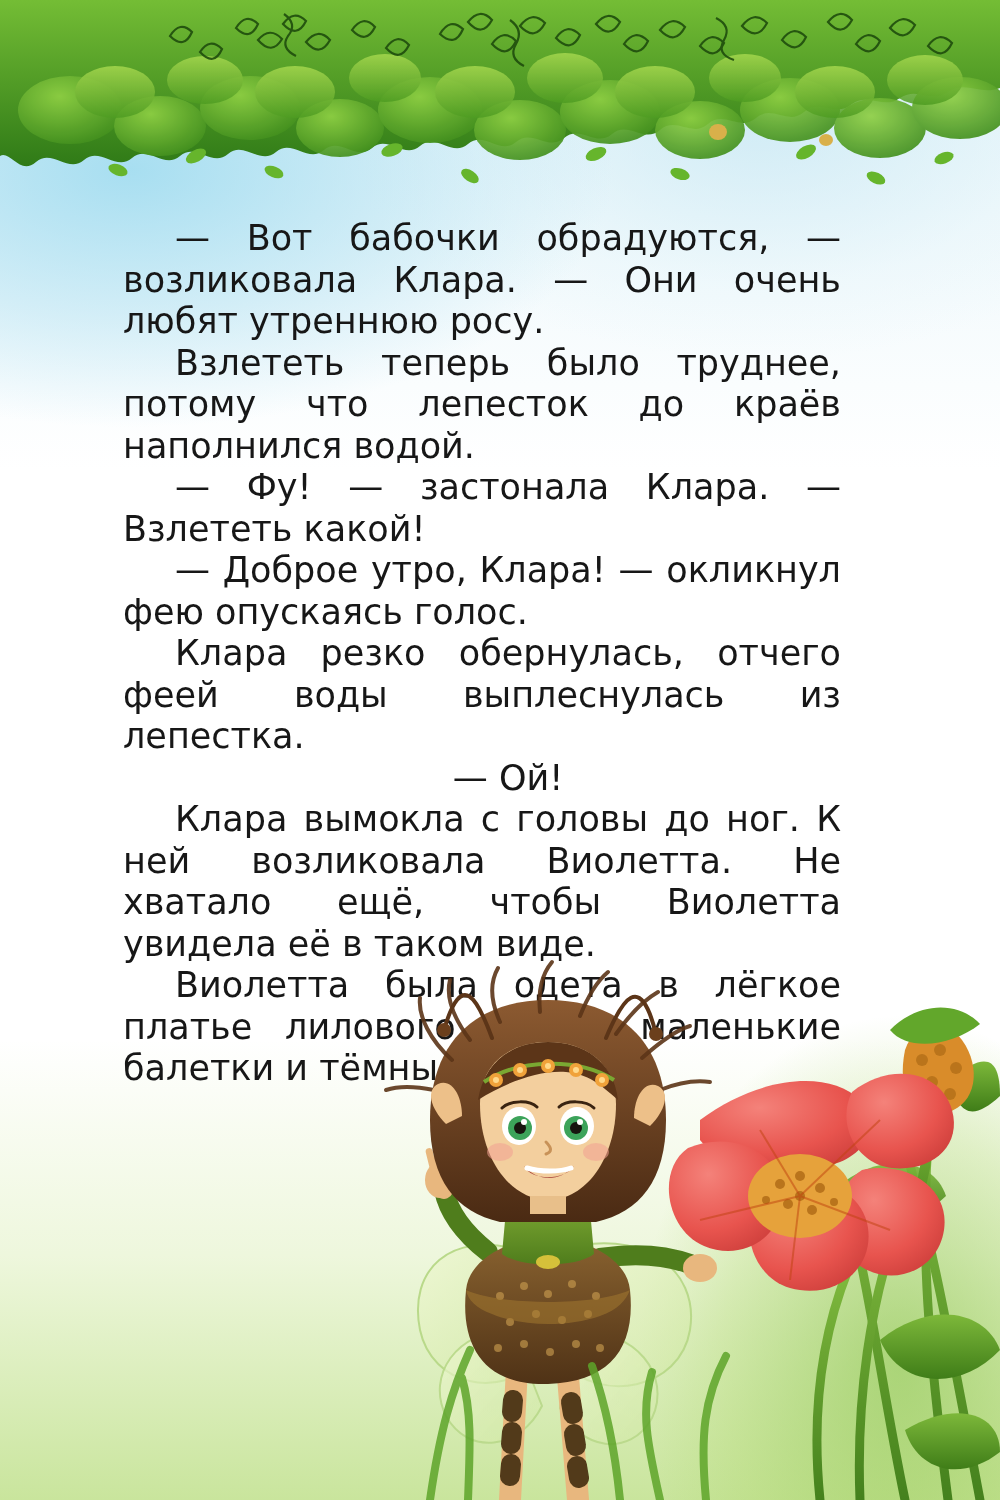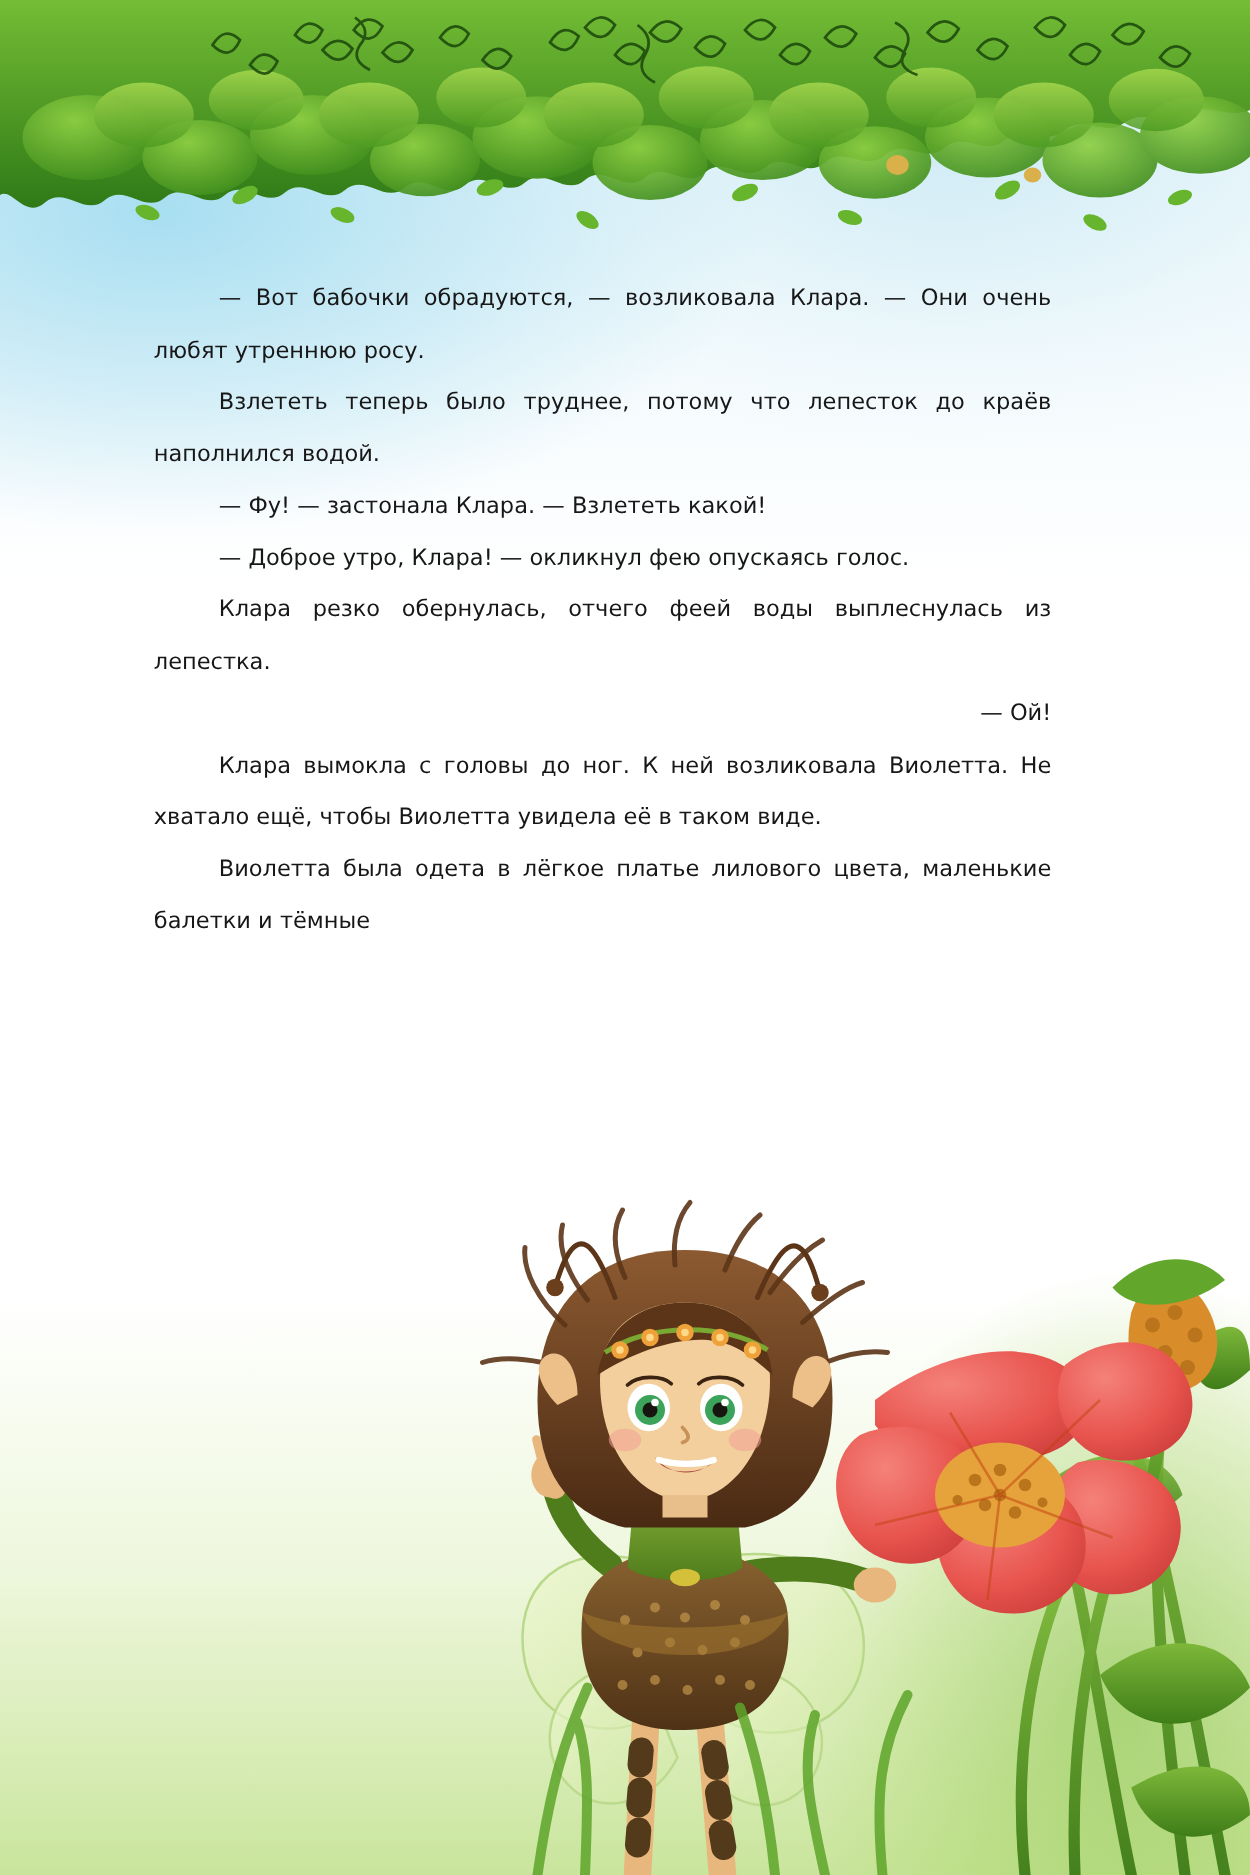--- a/index.html
+++ b/index.html
@@ -59,30 +59,30 @@
 
   
   .text-col {
     position: absolute;
     left: 123px;
     top: 218px;
     width: 718px;
   }
   .para {
     margin: 0;
-    font-size: 18px;
+    font-size: 35px;
     line-height: 41.5px;
     color: #171717;
     text-align: justify;
     text-indent: 52px;
     font-family: "DejaVu Sans", sans-serif;
     -webkit-font-smoothing: antialiased;
   }
   .para:last-child { text-align: justify; }
-  .para.nojust { text-align: right; }
+  .para.nojust { text-align: center; }
 
   
   .art {
     position: absolute;
     left: 0; top: 0;
     width: 1000px; height: 1500px;
     pointer-events: none;
   }
 </style>
 </head>

